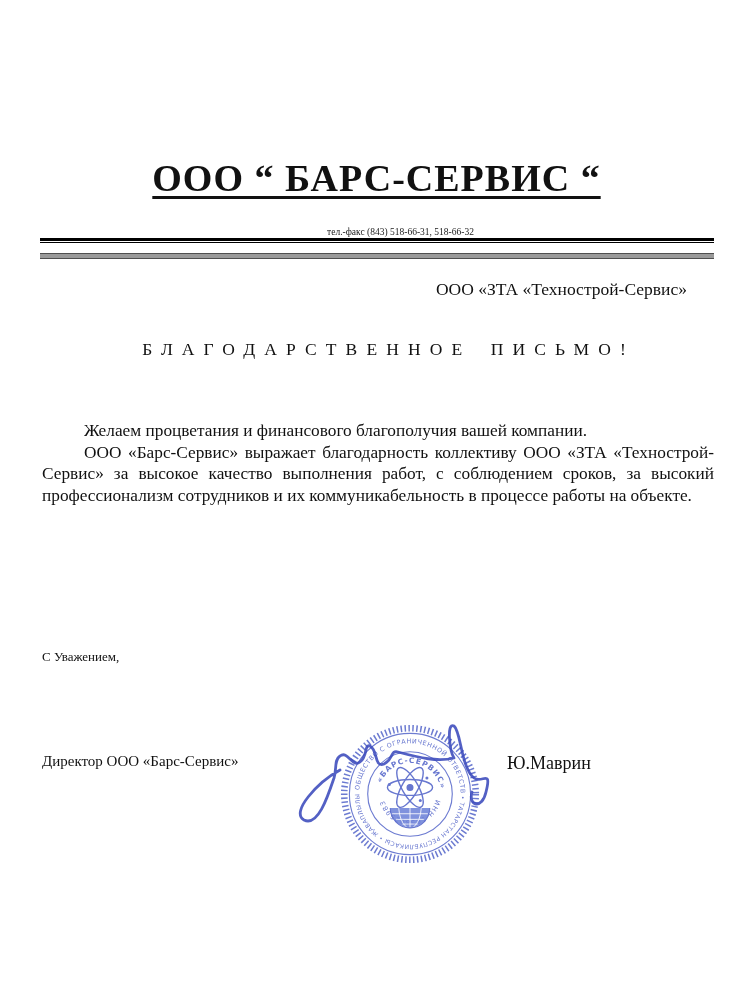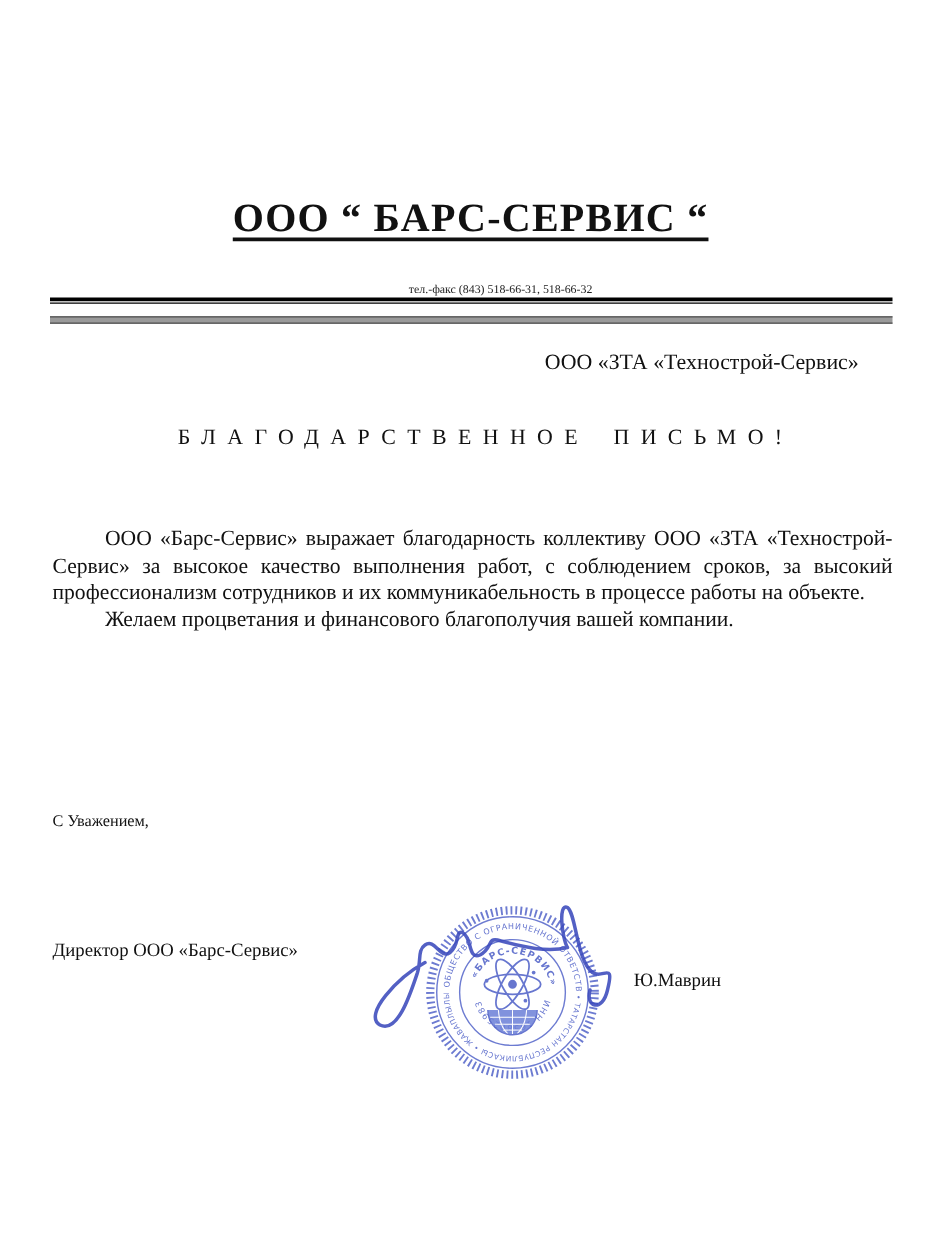--- a/index.html
+++ b/index.html
@@ -9,21 +9,21 @@
     margin:0 auto;
     background:#ffffff;
     font-family:"Liberation Serif","DejaVu Serif",serif;
     color:#111;
     overflow:hidden;
   }
   .abs{position:absolute;}
   .company-title{
     top:156px;left:0;width:100%;
     text-align:center;
-    font-size:32px;font-weight:bold;
+    font-size:38px;font-weight:bold;
     letter-spacing:1px;
   }
   .company-title span{
     text-decoration:underline;
     text-decoration-thickness:2.5px;
     text-underline-offset:5px;
   }
   .requisites{
     top:208px;left:30px;width:693px;
     text-align:center;
@@ -70,22 +70,22 @@
   .salutation{
     top:649px;left:42px;
     font-size:13px;
     text-align:right;
   }
   .signer-title{
     top:753px;left:42px;
     font-size:15px;
   }
   .signer-name{
-    top:777px;left:507px;
-    font-size:15px;
+    top:753px;left:507px;
+    font-size:18px;
   }
   .stamp-wrap{top:716px;left:330px;width:160px;height:156px;}
   .signature-wrap{top:700px;left:268px;width:250px;height:135px;}
   svg{display:block;}
 </style>
 </head>
 <body>
 
 <div class="page">
 
@@ -97,22 +97,22 @@
   <div class="abs phone-line">тел.-факс (843) 518-66-31, 518-66-32</div>
 
   <div class="abs rule-black"></div>
   <div class="abs rule-gray"></div>
 
   <div class="abs recipient">ООО «ЗТА «Технострой-Сервис»</div>
 
   <div class="abs letter-title">БЛАГОДАРСТВЕННОЕ ПИСЬМО!</div>
 
   <div class="abs body-text">
+    <p>Желаем процветания и финансового благополучия вашей компании.</p>
     <p>ООО «Барс-Сервис» выражает благодарность коллективу ООО «ЗТА «Технострой-Сервис» за высокое качество выполнения работ, с соблюдением сроков, за высокий профессионализм сотрудников и их коммуникабельность в процессе работы на объекте.</p>
-    <p>Желаем процветания и финансового благополучия вашей компании.</p>
   </div>
 
   <div class="abs salutation">С Уважением,</div>
 
   <div class="abs signer-title">Директор ООО «Барс-Сервис»</div>
   <div class="abs signer-name">Ю.Маврин</div>
 
   <div class="abs stamp-wrap">
     <svg width="160" height="156" viewBox="0 0 170 166">
       <g stroke="#4d5fc7" fill="none" opacity="0.82">

